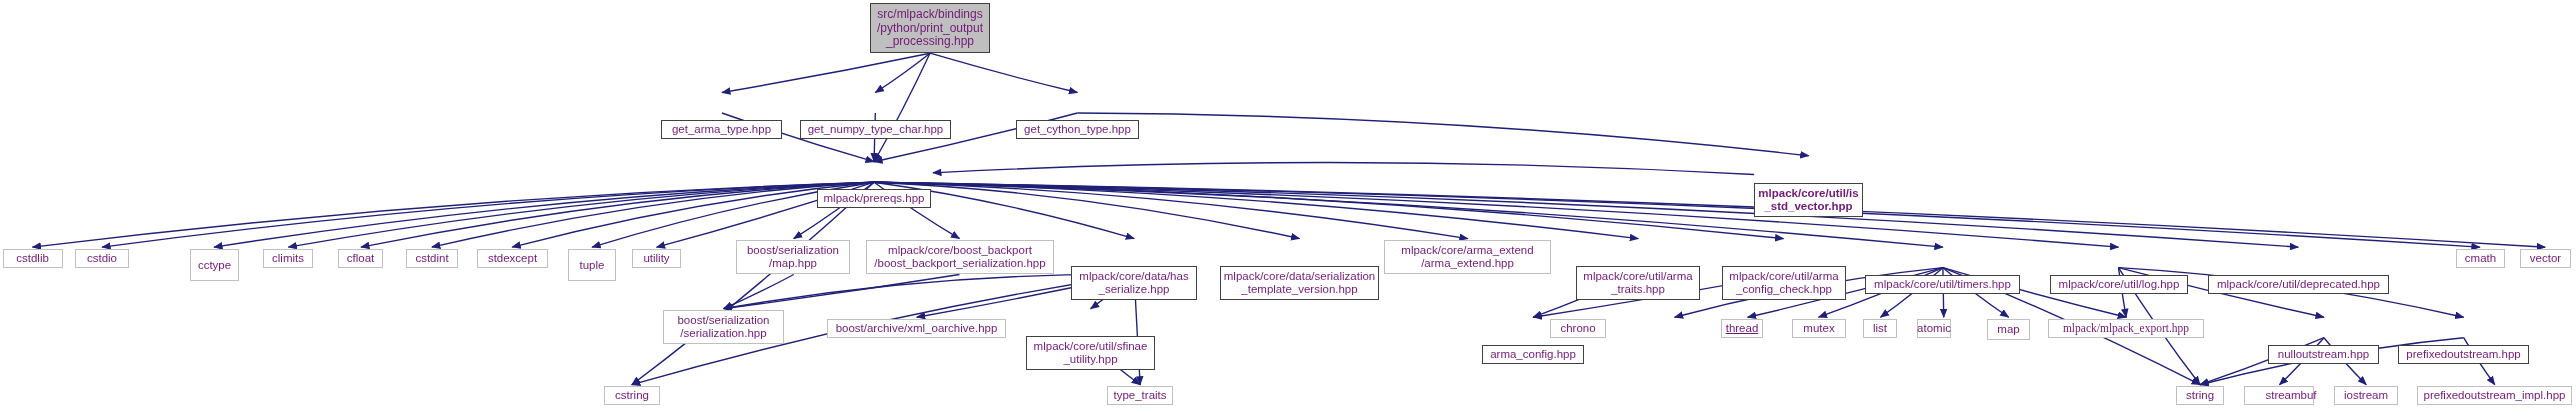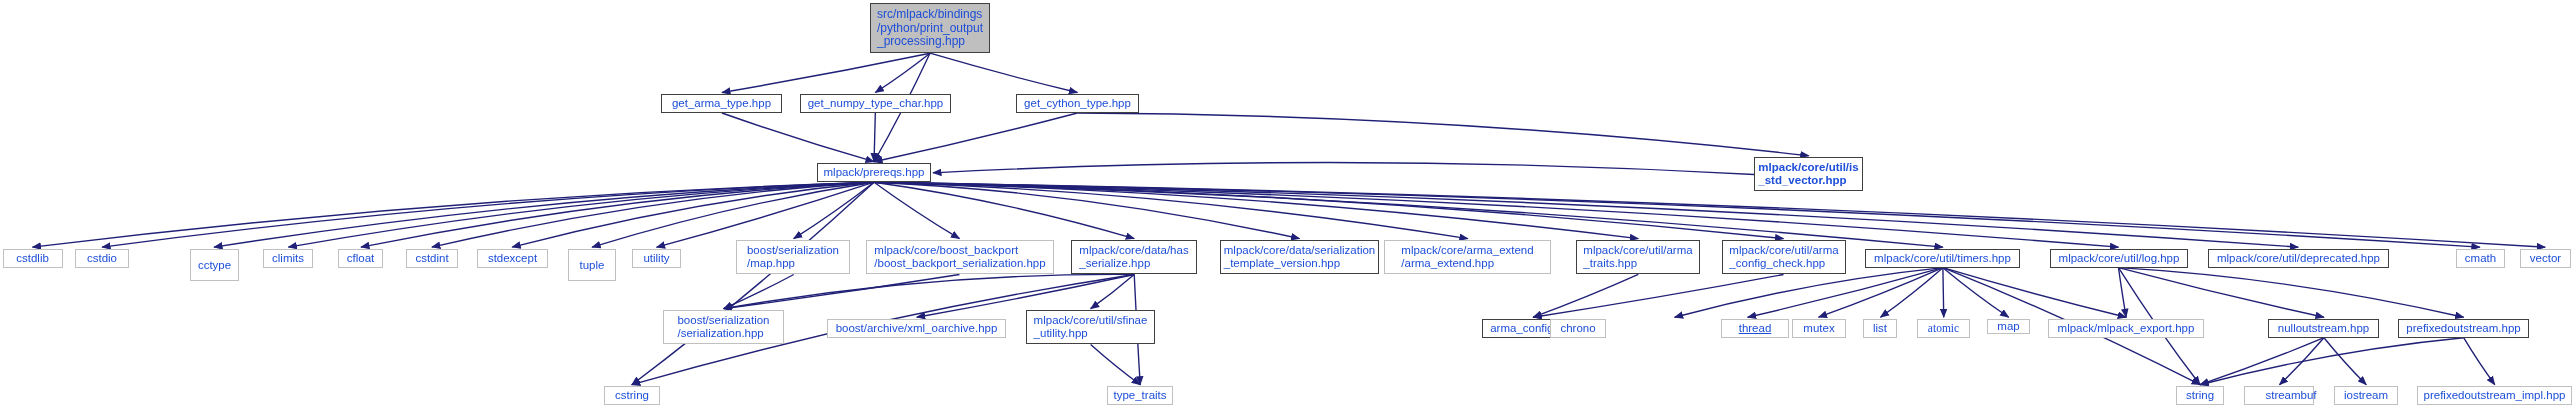--- a/index.html
+++ b/index.html
@@ -1,23 +1,23 @@
 <!DOCTYPE html>
 <html style="font-size:13.7px"><head>
 <meta charset="utf-8">
 <style>
   html,body{margin:0;padding:0;background:#ffffff;}
   #canvas{position:relative;width:2576px;height:414px;background:#ffffff;
           font-family:"Liberation Sans","DejaVu Sans",sans-serif;overflow:hidden;}
   svg.edges{position:absolute;left:0;top:0;width:2576px;height:414px;pointer-events:none;}
   .node{position:absolute;box-sizing:border-box;display:flex;align-items:center;
-        justify-content:center;background:#ffffff;
-        border:0.9px solid #c0c0c0;color:#1d4ed8;line-height:1.12;}
+        justify-content:center;text-align:center;background:#ffffff;
+        border:0.9px solid #c0c0c0;color:#701a75;line-height:1.12;}
   .node .lbl{display:block;white-space:pre-line;}
-  .node.strong{border:1.7px solid #404040;}
+  .node.strong{border:1.7px solid #404040;margin-top:26px;}
   .node.root{background:#bfbfbf;border:1.7px solid #404040;}
   .f13{font-size:11.5px;}
   .f14{font-size:12px;}
 </style>
 </head>
 <body>
 
 <div id="canvas">
   <svg class="edges" viewBox="0 0 3015 484">
     <defs>
@@ -188,36 +188,36 @@
       <div class="node strong f13" style="left: 1026px; top: 310px; width: 129px; height: 34px;">
         <span class="lbl">mlpack/core/util/sfinae
 _utility.hpp</span>
       </div>
       <div class="node strong f13" style="left: 1482px; top: 319px; width: 102px; height: 19px;">
         <span class="lbl">arma_config.hpp</span>
       </div>
       <div class="node f13" style="left: 1550px; top: 319px; width: 56px; height: 19px;">
         <span class="lbl">chrono</span>
       </div>
-      <div class="node f13" style="left: 1721px; top: 319px; width: 68px; height: 19px; text-decoration: underline;">
+      <div class="node f13" style="left: 1721px; top: 319px; width: 42px; height: 19px; text-decoration: underline;">
         <span class="lbl">thread</span>
       </div>
       <div class="node f13" style="left: 1792px; top: 319px; width: 54px; height: 19px;">
         <span class="lbl">mutex</span>
       </div>
       <div class="node f13" style="left: 1863px; top: 319px; width: 34px; height: 19px;">
         <span class="lbl">list</span>
       </div>
-      <div class="node f13" style="left: 1917px; top: 319px; width: 53px; height: 19px; font-family: Liberation Serif, serif;">
+      <div class="node f13" style="left: 1917px; top: 319px; width: 34px; height: 19px;">
         <span class="lbl">atomic</span>
       </div>
-      <div class="node f13" style="left: 1987px; top: 319px; width: 43px; height: 15px;">
+      <div class="node f13" style="left: 1987px; top: 319px; width: 43px; height: 21px;">
         <span class="lbl">map</span>
       </div>
-      <div class="node f13" style="left: 2048px; top: 319px; width: 156px; height: 19px;">
+      <div class="node f13" style="left: 2048px; top: 319px; width: 156px; height: 19px; font-family: Liberation Serif, serif;">
         <span class="lbl">mlpack/mlpack_export.hpp</span>
       </div>
       <div class="node strong f13" style="left: 2268px; top: 319px; width: 111px; height: 19px;">
         <span class="lbl">nulloutstream.hpp</span>
       </div>
       <div class="node strong f13" style="left: 2398px; top: 319px; width: 131px; height: 19px;">
         <span class="lbl">prefixedoutstream.hpp</span>
       </div>
       <div class="node f13" style="left: 604px; top: 386px; width: 56px; height: 19px;">
         <span class="lbl">cstring</span>

